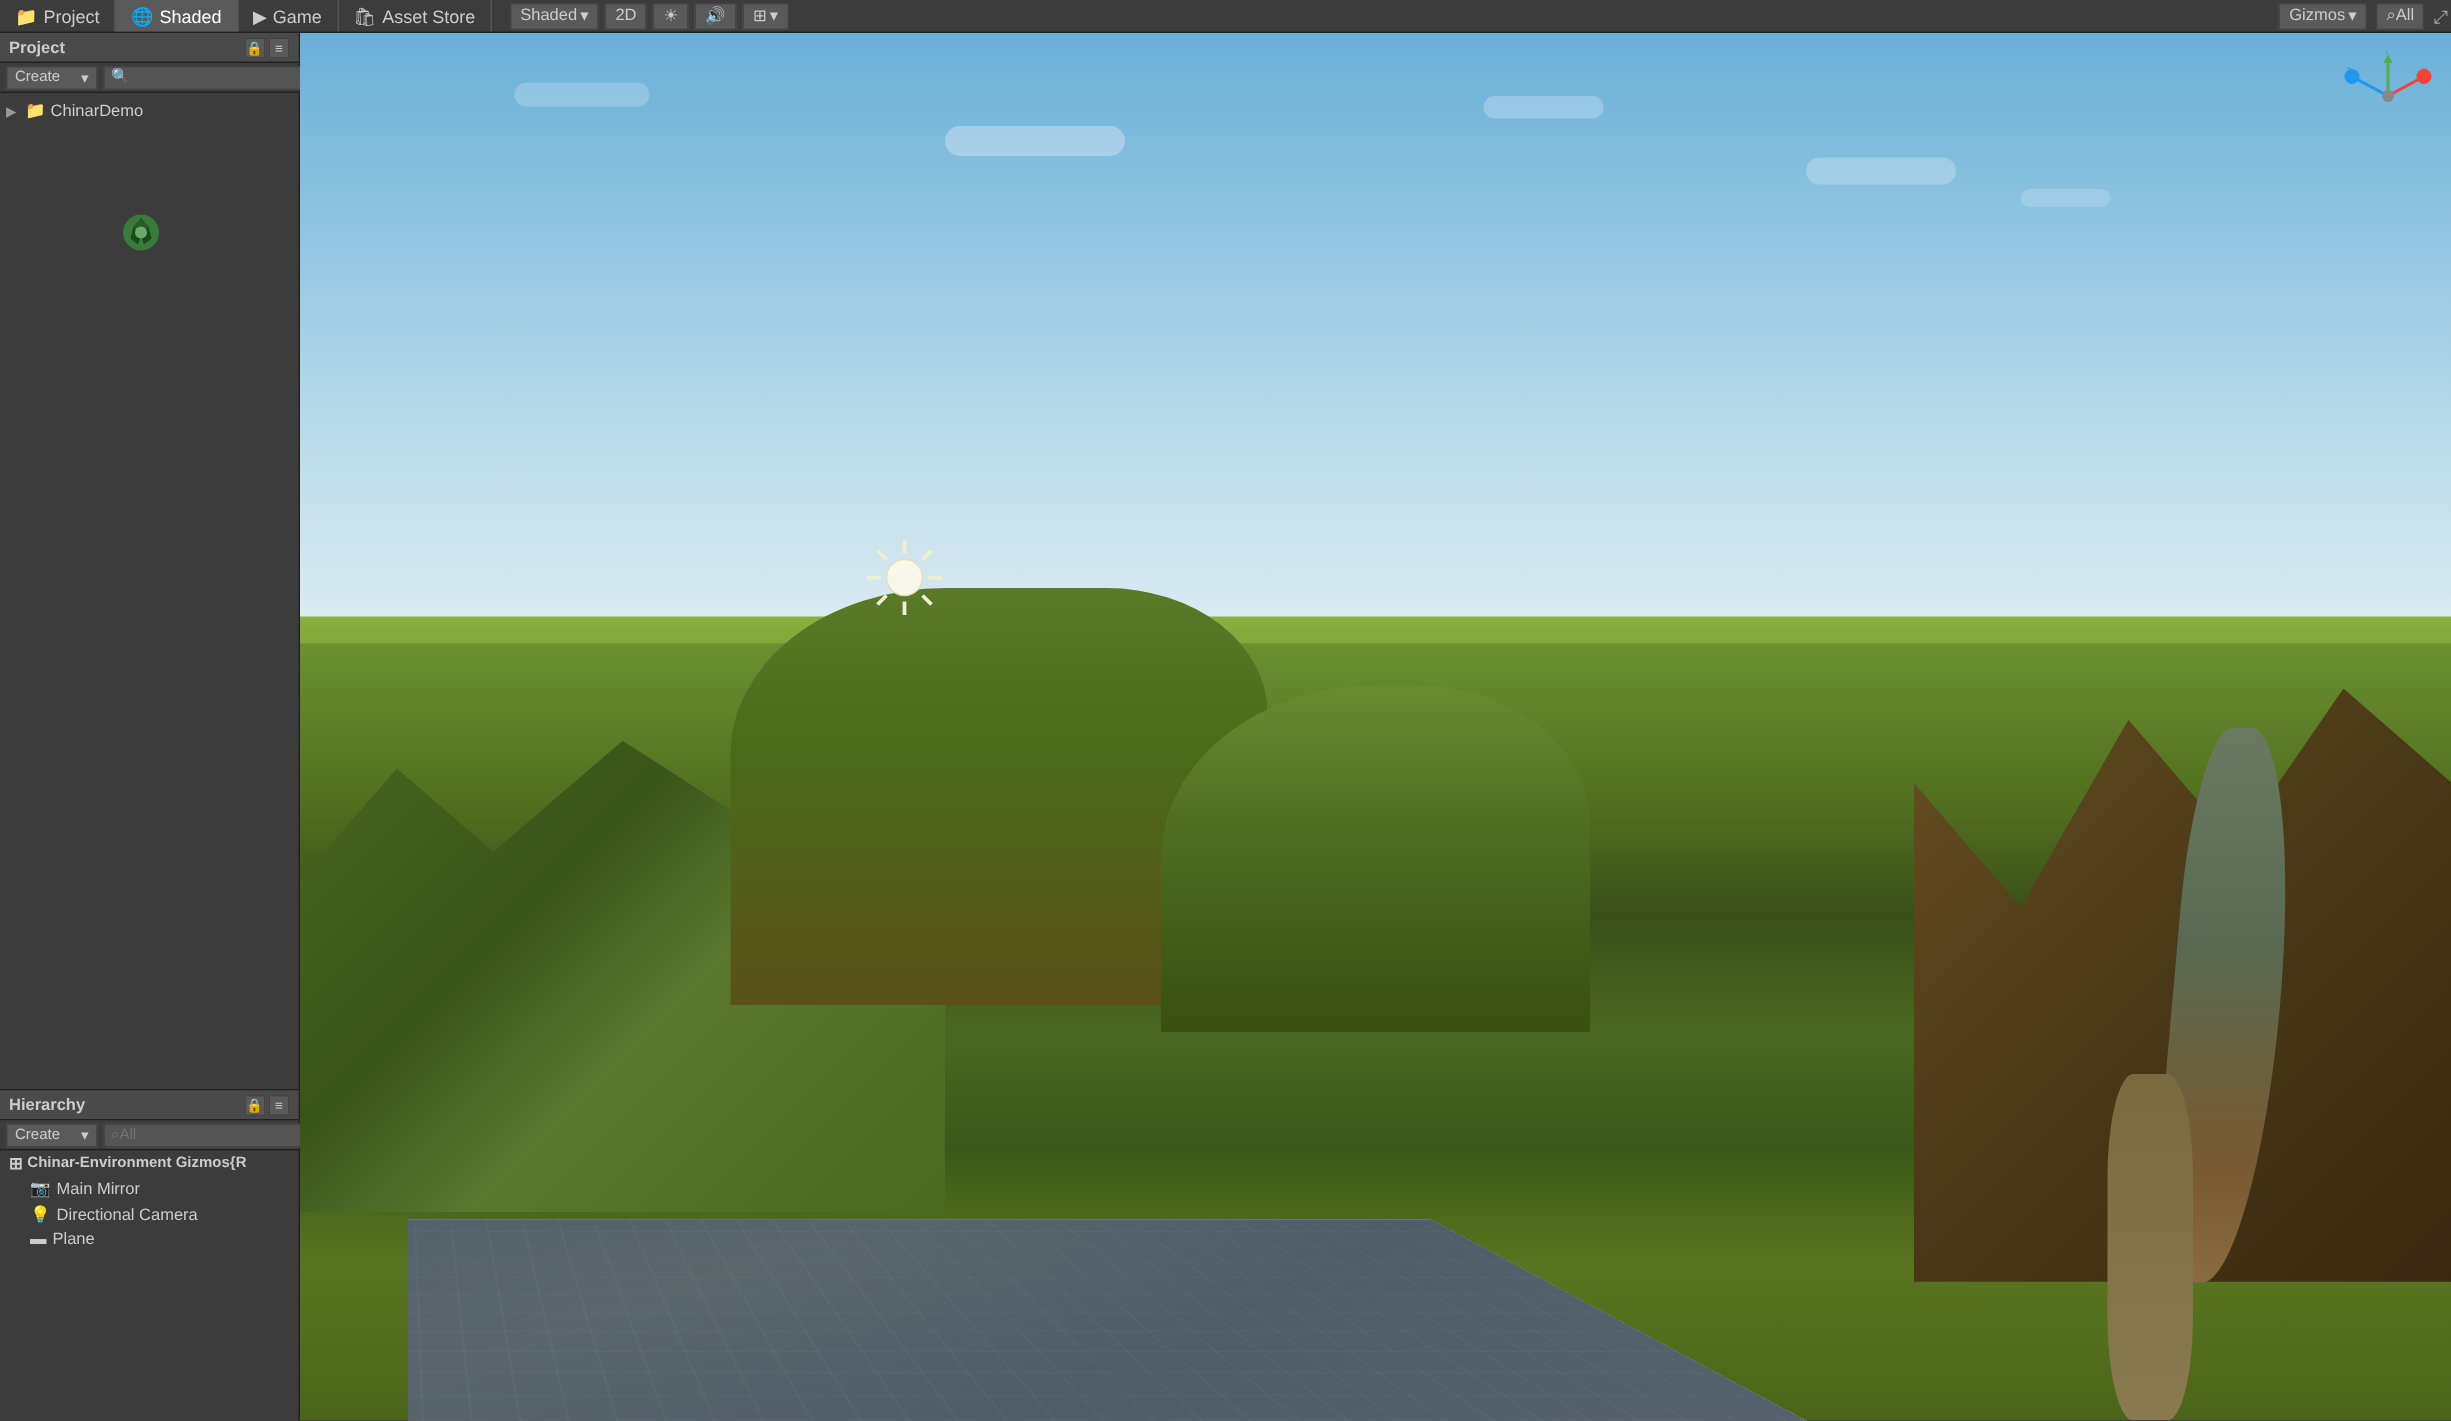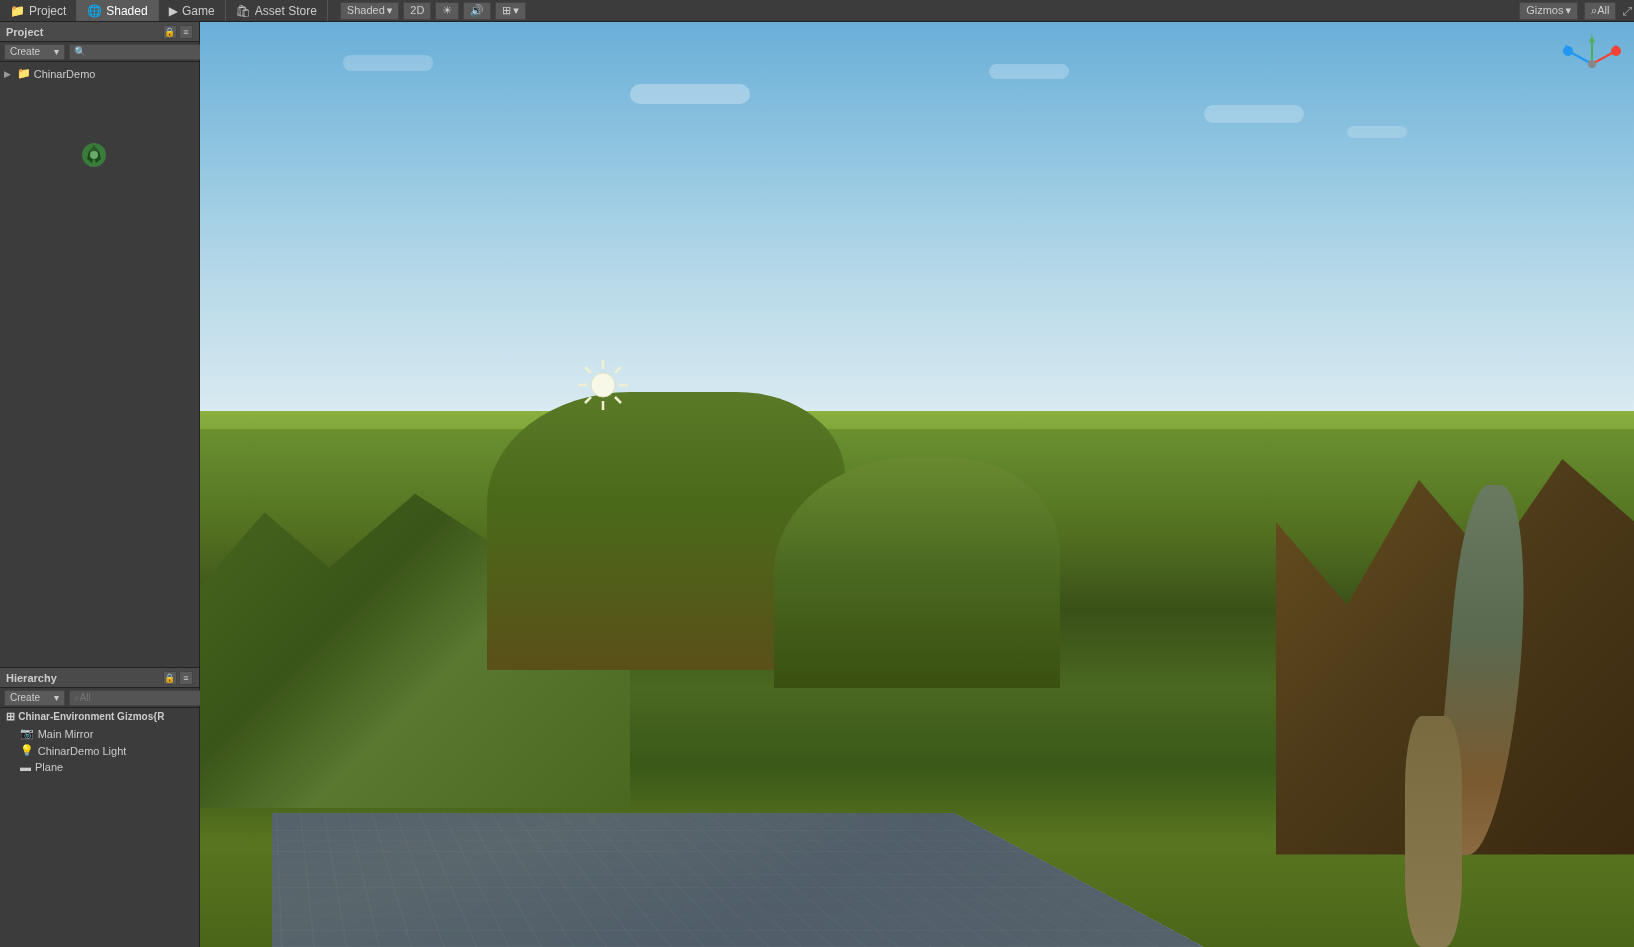--- a/index.html
+++ b/index.html
@@ -153,21 +153,21 @@
       font-size: 9px;
       color: #999;
     }
     .folder-icon {
       color: #e0b560;
       font-size: 11px;
     }
 
     
     .hierarchy-panel {
-      height: 279px;
+      height: 220px;
       display: flex;
       flex-direction: column;
     }
     .hierarchy-item {
       display: flex;
       align-items: center;
       padding: 2px 8px;
       cursor: pointer;
       gap: 4px;
       font-size: 11px;
@@ -392,21 +392,21 @@
         <div class="scene-header-item">
           <span>⊞</span>
           <span style="font-size:10px;overflow:hidden;white-space:nowrap;">Chinar-Environment Gizmos{R</span>
         </div>
         <div class="hierarchy-item child">
           <span>📷</span>
           <span>Main Mirror</span>
         </div>
         <div class="hierarchy-item child">
           <span>💡</span>
-          <span>ChinarDemo Light</span>
+          <span>Directional Camera</span>
         </div>
         <div class="hierarchy-item child">
           <span>▬</span>
           <span>Plane</span>
         </div>
       </div>
     </div>
 
   </div>
 

